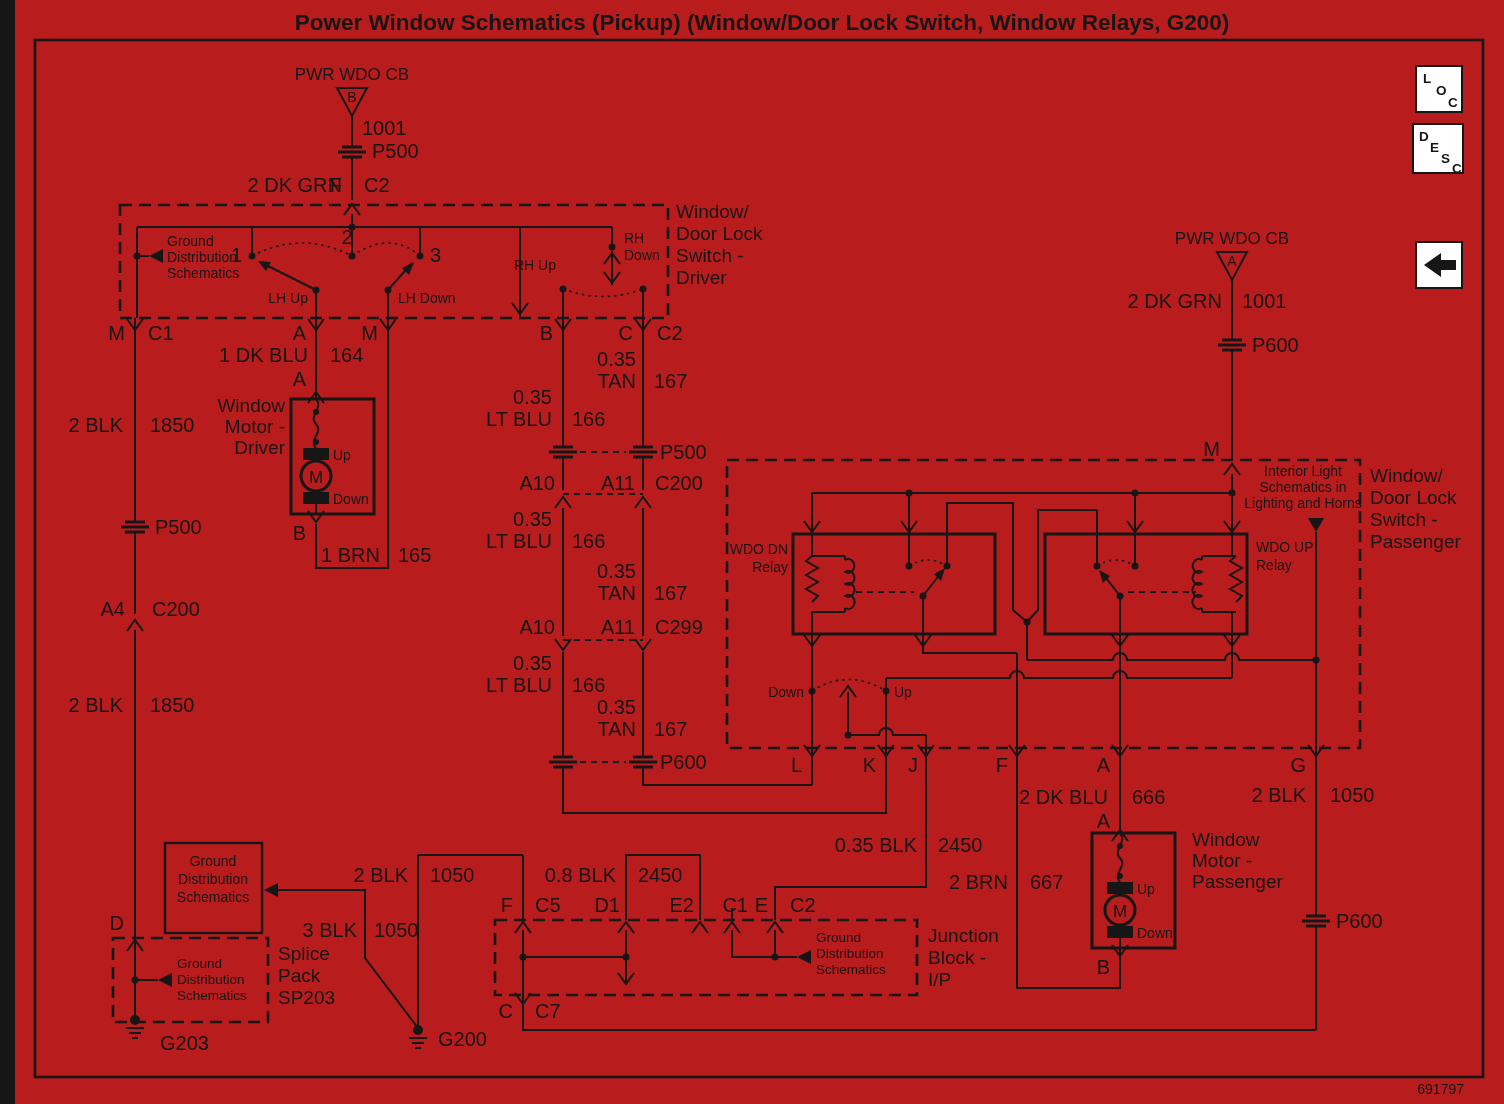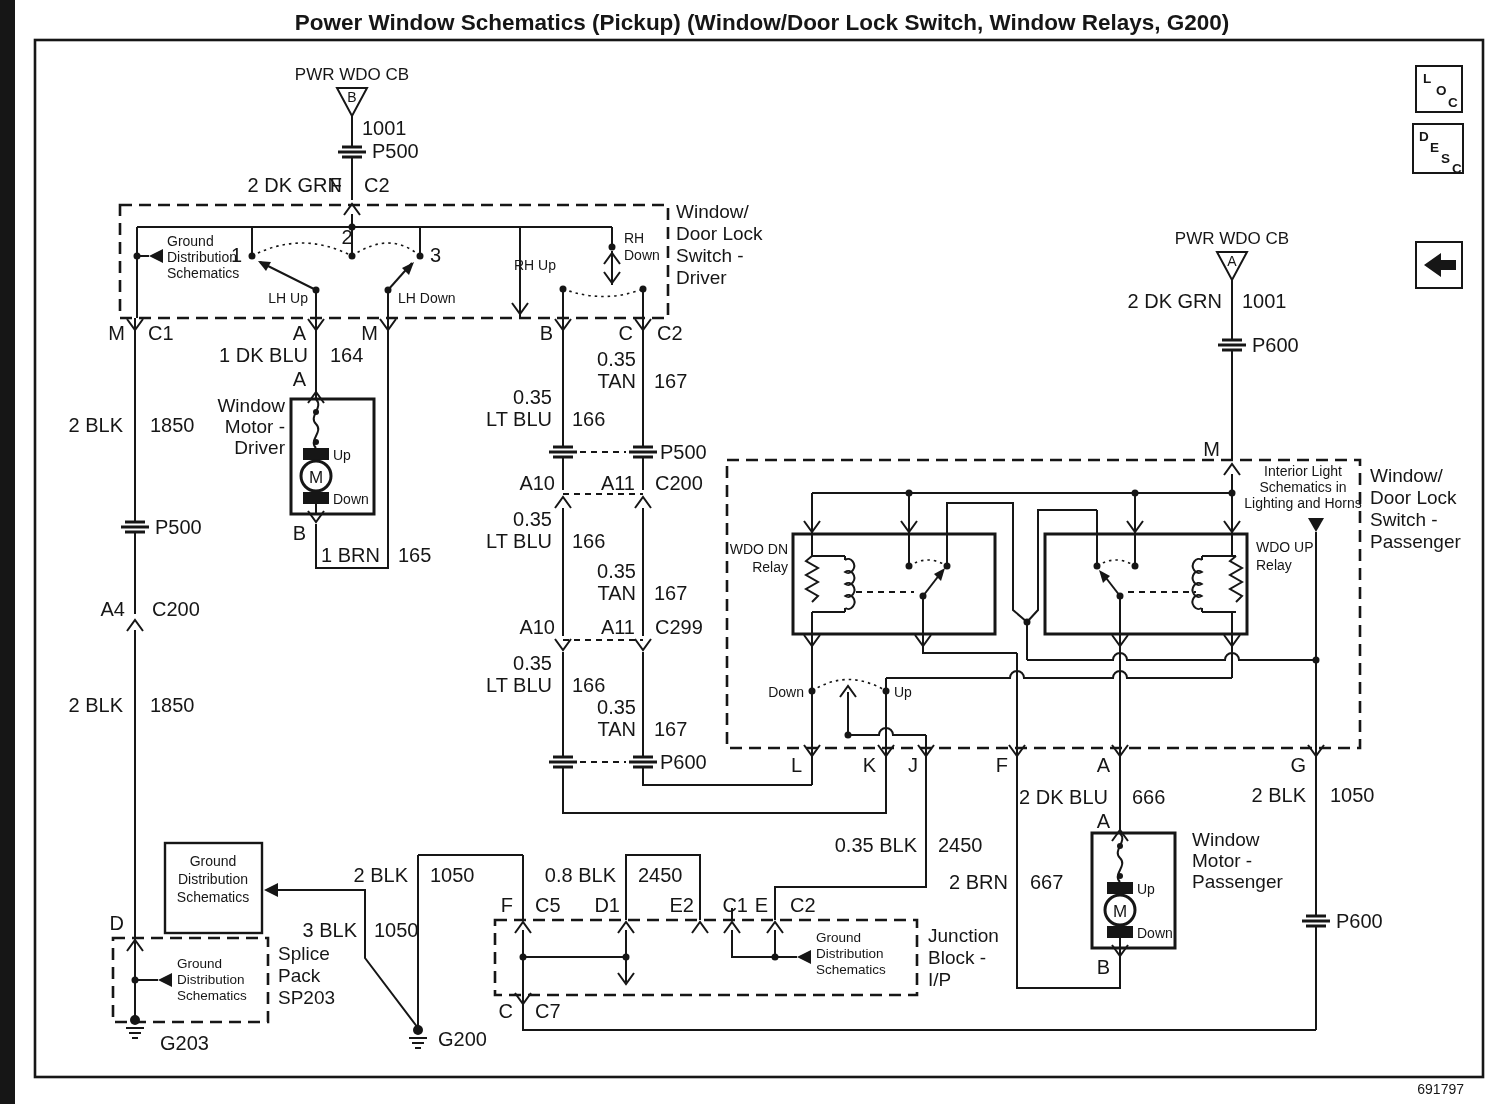--- a/index.html
+++ b/index.html
@@ -1,16 +1,16 @@
 <!DOCTYPE html>
 <html><head>
 <meta charset="utf-8">
 <style>
   html,body{margin:0;padding:0;background:#e8e8e8;}
-  #stage{position:relative;width:1504px;height:1104px;background:#ffffff;overflow:hidden;
+  #stage{position:relative;width:1504px;height:1104px;background:#b91c1c;overflow:hidden;
          font-family:"Liberation Sans", sans-serif;}
   svg text{fill:#161616;font-family:"Liberation Sans",sans-serif;}
   .t  {font-size:20px;}
   .tm {font-size:17px;}
   .ts {font-size:14px;}
   .ts2{font-size:13.5px;}
   .tb {font-size:22.5px;font-weight:bold;}
   .tt {font-size:19px;}
   .te {text-anchor:end;}
   .tc {text-anchor:middle;}

